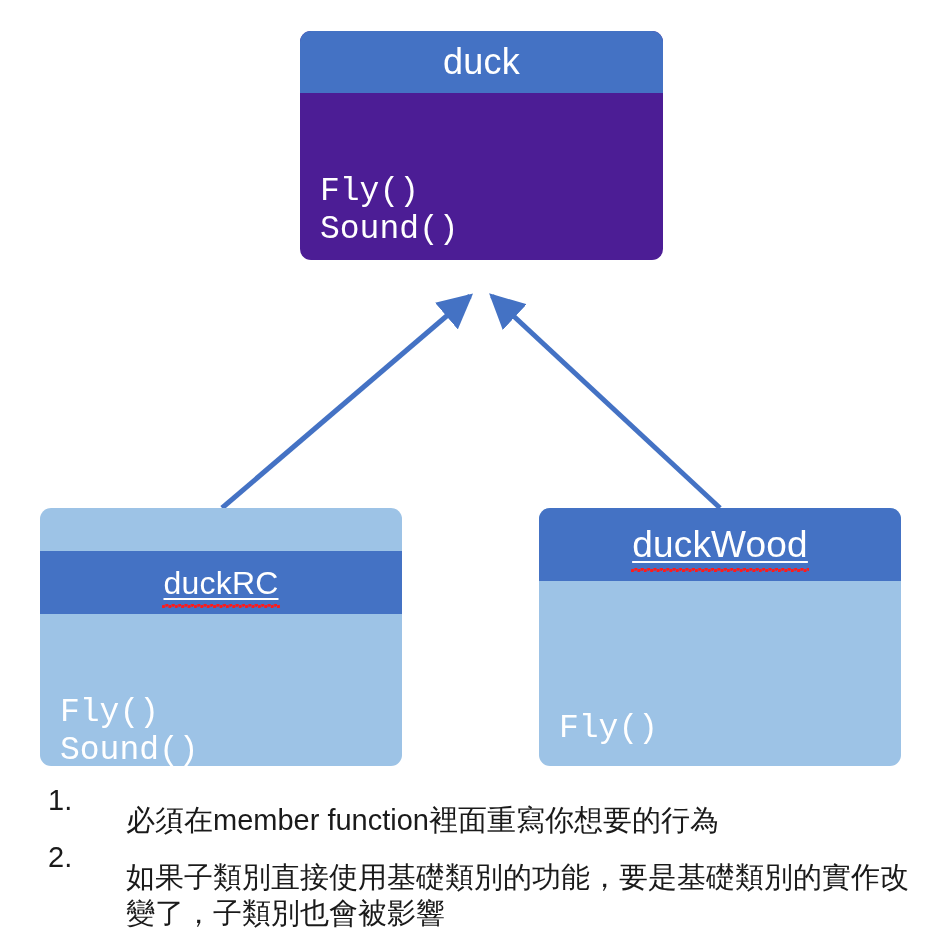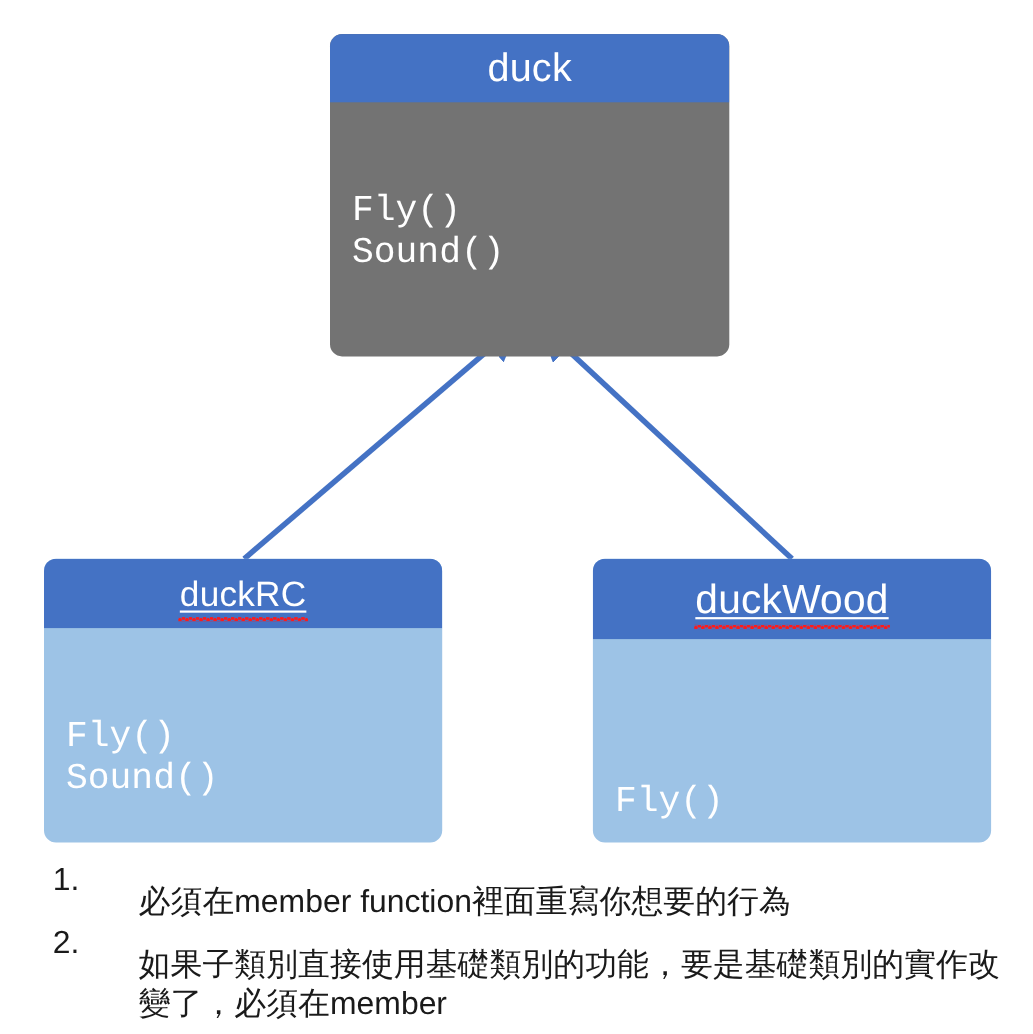--- a/index.html
+++ b/index.html
@@ -84,22 +84,22 @@
     line-height: 1.16;
     white-space: pre;
     margin-top: 42px;
   }
 
   
   #box-duck {
     left: 300px;
     top: 31px;
     width: 363px;
-    height: 293px;
-    background: #737373;
+    height: 229px;
+    background: #4c1d95;
   }
   #box-duck .class-header {
     height: 62px;
     background: #4472C4;
     font-size: 36px;
   }
   #box-duck .class-body {
     padding: 38px 0 0 20px;
     font-size: 33px;
   }
@@ -109,20 +109,21 @@
     left: 40px;
     top: 508px;
     width: 362px;
     height: 258px;
     background: #9DC3E6;
   }
   #box-duckrc .class-header {
     height: 63px;
     background: #4472C4;
     font-size: 32px;
+    margin-top: 43px;
   }
   #box-duckrc .class-body {
     padding: 38px 0 0 20px;
     font-size: 33px;
   }
 
   
   #box-duckwood {
     left: 539px;
     top: 508px;
@@ -203,17 +204,17 @@
     <div class="class-body">Fly()</div>
   </div>
 
   <div id="notes">
     <div class="note-item">
       <span class="note-num">1.</span>
       <span class="note-text">必須在member function裡面重寫你想要的行為</span>
     </div>
     <div class="note-item">
       <span class="note-num">2.</span>
-      <span class="note-text">如果子類別直接使用基礎類別的功能，要是基礎類別的實作改變了，必須在member</span>
+      <span class="note-text">如果子類別直接使用基礎類別的功能，要是基礎類別的實作改變了，子類別也會被影響</span>
     </div>
   </div>
 
 </div>
 
 </body></html>

